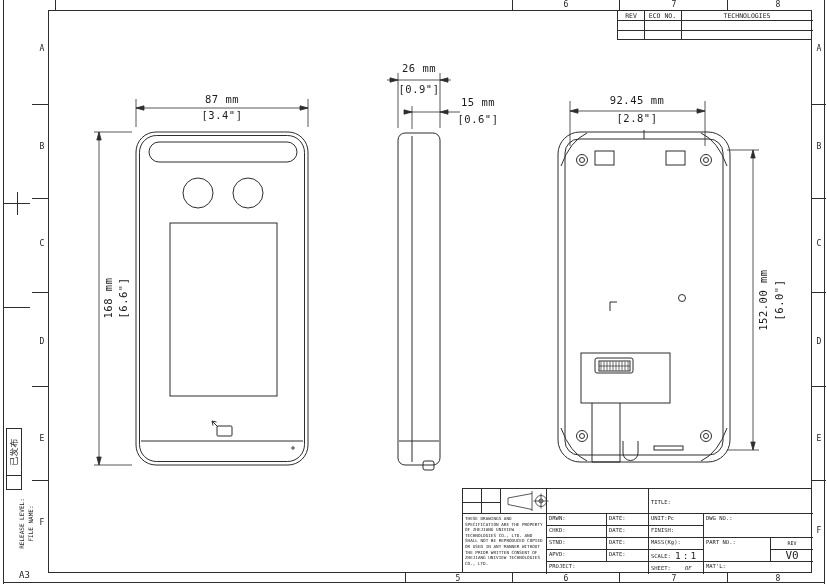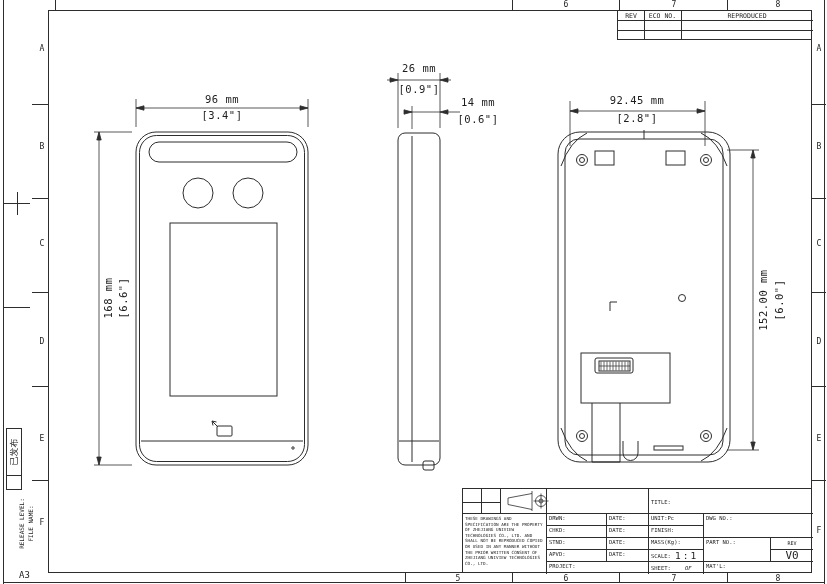--- a/index.html
+++ b/index.html
@@ -78,30 +78,30 @@
 </div>
 <div class="txt" style="left:19px;top:570px;font-size:9px">A3</div>
 
 <div class="abs" style="left:617px;top:10px;width:195px;height:30px;border-left:1px solid #2d2d2d;border-bottom:1px solid #2d2d2d">
   <div class="ln" style="left:0;top:10px;width:195px;height:1px"></div>
   <div class="ln" style="left:0;top:20px;width:195px;height:1px"></div>
   <div class="ln" style="left:26px;top:0;width:1px;height:30px"></div>
   <div class="ln" style="left:63px;top:0;width:1px;height:30px"></div>
   <div class="txt ctr" style="left:0;top:2px;width:26px;font-size:6.5px">REV</div>
   <div class="txt ctr" style="left:26px;top:2px;width:37px;font-size:6.5px">ECO NO.</div>
-  <div class="txt ctr" style="left:63px;top:2px;width:132px;font-size:6.5px">REPRODUCED</div>
+  <div class="txt ctr" style="left:63px;top:2px;width:132px;font-size:6.5px">TECHNOLOGIES</div>
 </div>
 
-<div class="txt dim ctr" style="left:172px;top:93px;width:100px">96 mm</div>
+<div class="txt dim ctr" style="left:172px;top:93px;width:100px">87 mm</div>
 <div class="txt dim ctr" style="left:172px;top:109px;width:100px">[3.4"]</div>
 <div class="txt dim ctr rot" style="left:73px;top:292px;width:70px">168 mm</div>
 <div class="txt dim ctr rot" style="left:92px;top:292px;width:62px">[6.6"]</div>
 <div class="txt dim ctr" style="left:389px;top:62px;width:60px">26 mm</div>
 <div class="txt dim ctr" style="left:389px;top:83px;width:60px">[0.9"]</div>
-<div class="txt dim ctr" style="left:448px;top:96px;width:60px">14 mm</div>
+<div class="txt dim ctr" style="left:448px;top:96px;width:60px">15 mm</div>
 <div class="txt dim ctr" style="left:448px;top:113px;width:60px">[0.6"]</div>
 <div class="txt dim ctr" style="left:587px;top:94px;width:100px">92.45 mm</div>
 <div class="txt dim ctr" style="left:587px;top:112px;width:100px">[2.8"]</div>
 <div class="txt dim ctr rot" style="left:718px;top:294px;width:90px">152.00 mm</div>
 <div class="txt dim ctr rot" style="left:748px;top:294px;width:62px">[6.0"]</div>
 
 <svg width="827" height="584" viewBox="0 0 827 584">
   <g stroke="#2d2d2d" fill="none" stroke-width="1">
     <g>
       <rect x="136" y="132" width="172" height="333" rx="20"></rect>

